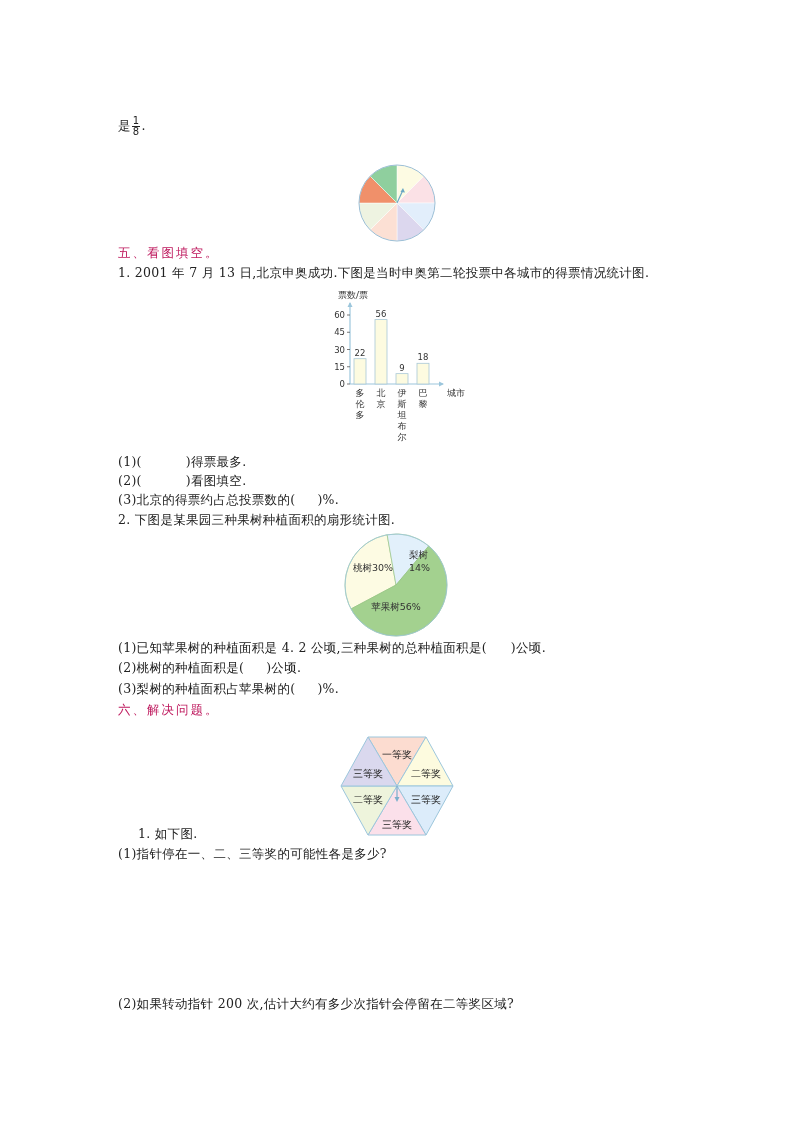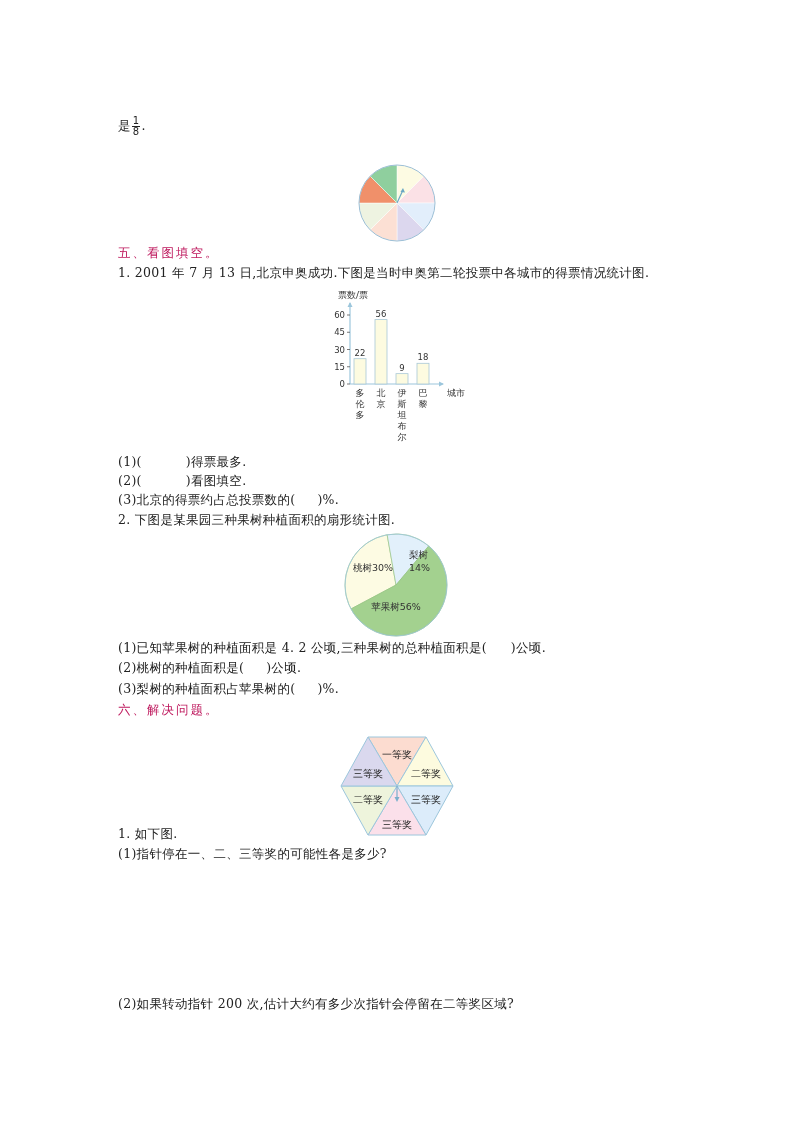--- a/index.html
+++ b/index.html
@@ -131,15 +131,15 @@
       <text x="57" y="92" font-size="10" fill="#222" text-anchor="middle">三等奖</text>
       <path d="M57,50 L28,99 L1,50 Z" fill="#eef4dc" stroke="#9cc6dc" stroke-width="1"></path>
       <text x="28" y="67" font-size="10" fill="#222" text-anchor="middle">二等奖</text>
       <path d="M57,50 L1,50 L28,1 Z" fill="#dad8ee" stroke="#9cc6dc" stroke-width="1"></path>
       <text x="28" y="41" font-size="10" fill="#222" text-anchor="middle">三等奖</text>
       <line x1="57" y1="50" x2="57" y2="62" stroke="#7aaecb" stroke-width="1.2"></line>
       <path d="M54.5,61 L57,66 L59.5,61 Z" fill="#7aaecb"></path>
     </svg>
 </div>
 
-<div class="line" style="top:826px;">1. 如下图.</div>
+<div class="line" style="top:826px;margin-left:20px;">1. 如下图.</div>
 <div class="line" style="top:846px;">(1)指针停在一、二、三等奖的可能性各是多少?</div>
 <div class="line" style="top:996px;">(2)如果转动指针 200 次,估计大约有多少次指针会停留在二等奖区域?</div>
 
 </body></html>

